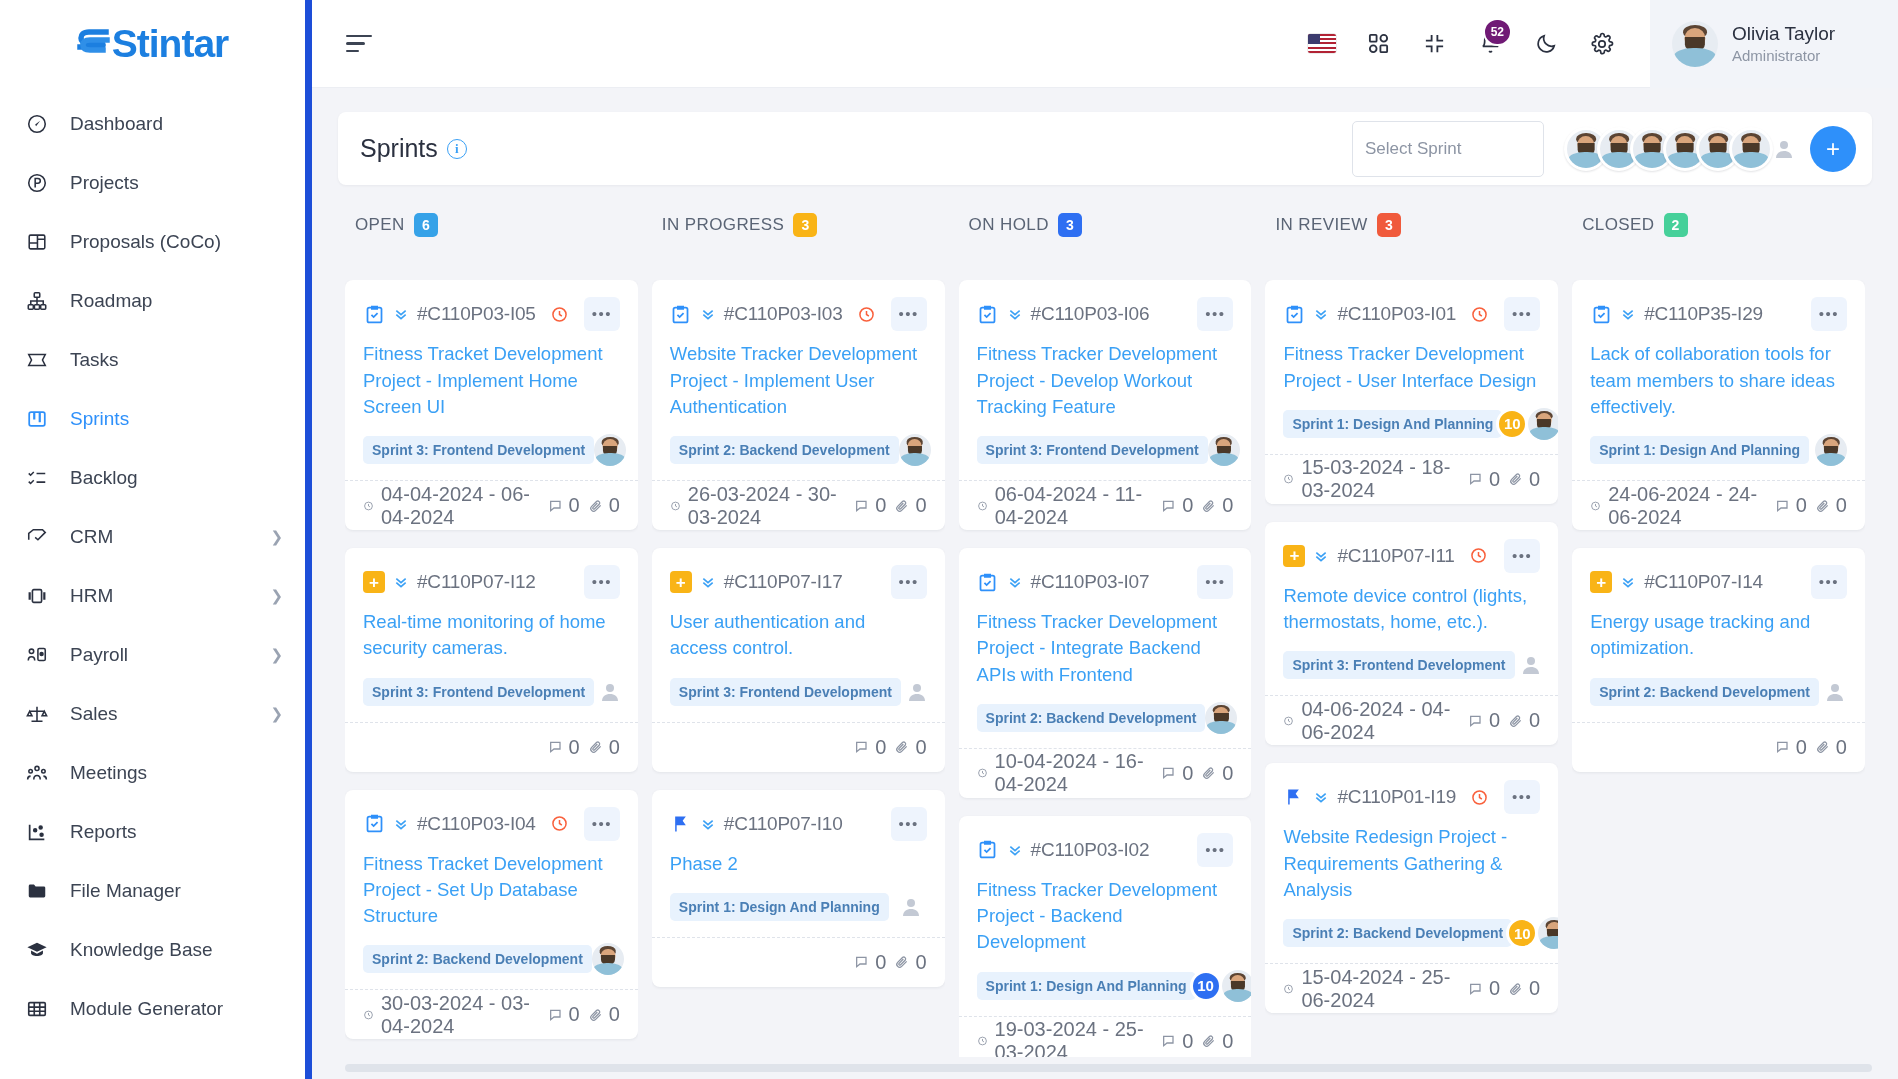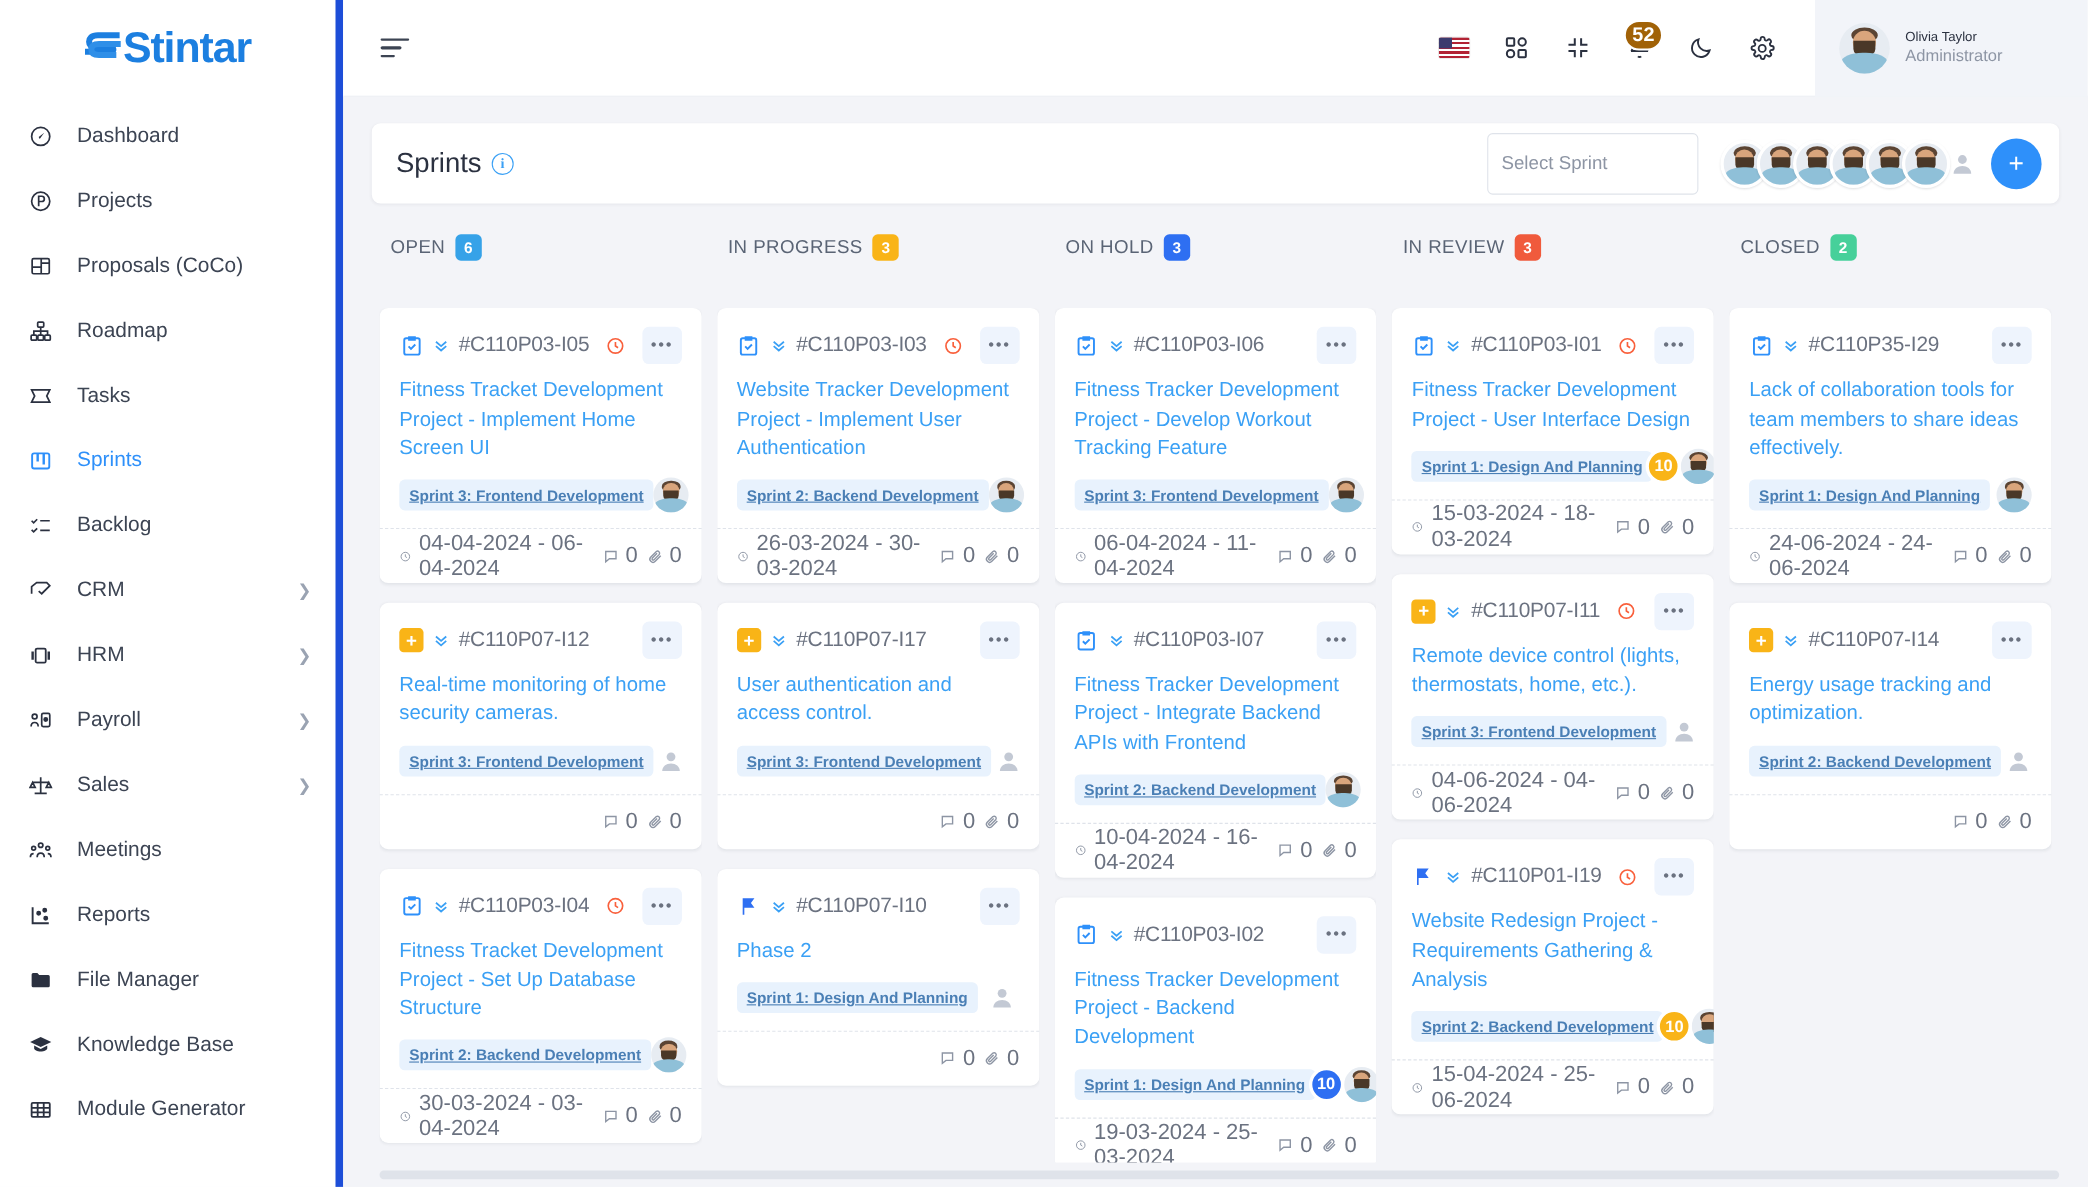--- a/index.html
+++ b/index.html
@@ -61,41 +61,41 @@
   }
   .flag {
     width: 28px; height: 19px; border-radius: 2px; overflow: hidden; position: relative;
     background: #ffffff; box-shadow: 0 0 0 0.5px rgba(0,0,0,.15);
   }
   .flag .stripes { position:absolute; inset:0;
     background: repeating-linear-gradient(#b22234 0 2.1px, #ffffff 2.1px 4.2px); }
   .flag .canton { position:absolute; left:0; top:0; width: 12px; height: 10px; background:#3c3b6e; }
   .badge {
     position: absolute; top: 2px; right: 6px; min-width: 28px; height: 28px;
-    background: #a16207; color: #fff; border-radius: 14px; font-size: 18px; font-weight: 600;
+    background: #701a75; color: #fff; border-radius: 14px; font-size: 12px; font-weight: 600;
     display: flex; align-items: center; justify-content: center; padding: 0 6px;
     border: 2px solid #fff;
   }
   .profile {
     display: flex; align-items: center; gap: 14px; height: 88px;
     padding: 0 30px 0 22px; background: #f2f4f9; margin-left: 20px; min-width: 248px;
     cursor: pointer;
   }
   .avatar-img {
     border-radius: 50%; background: #e7ecf2; overflow: hidden; position: relative; flex: none;
   }
   .avatar-img .head { position:absolute; left:50%; top:16%; transform:translateX(-50%);
     width:46%; height:46%; border-radius:50%; background:#d9a57c; }
   .avatar-img .hair { position:absolute; left:50%; top:9%; transform:translateX(-50%);
     width:52%; height:30%; border-radius:50% 50% 40% 40%; background:#5b4433; }
   .avatar-img .beard { position:absolute; left:50%; top:36%; transform:translateX(-50%);
     width:44%; height:33%; border-radius:0 0 50% 50%; background:#4a3828; }
   .avatar-img .body { position:absolute; left:50%; bottom:0; transform:translateX(-50%);
     width:92%; height:40%; border-radius:46% 46% 0 0; background:#8fc0d8; }
-  .profile-name { font-size: 12px; color: #2b3140; font-weight: 500; line-height: 1.25; }
+  .profile-name { font-size: 19px; color: #2b3140; font-weight: 500; line-height: 1.25; text-align: right; }
   .profile-role { font-size: 15px; color: #8d95a4; line-height: 1.3; }
 
   
   .content { flex: 1 1 auto; padding: 24px 0 0 0; overflow: hidden; display:flex; flex-direction:column; }
 
   .sprint-bar {
     margin: 0 26px; background: #fff; border-radius: 8px; height: 74px;
     display: flex; align-items: center; padding: 0 16px 0 22px;
     box-shadow: 0 1px 3px rgba(16,24,40,.05);
   }
@@ -147,21 +147,21 @@
   .clock-red { color: #f9603c; margin-left: 6px; display: flex; align-items: center; }
   .dots {
     margin-left: auto; width: 36px; height: 34px; border-radius: 6px; background: #eef4fd;
     display: flex; align-items: center; justify-content: center; color: #6b7280; letter-spacing: 1.5px;
     font-size: 15px; cursor: pointer; line-height: 0;
   }
   .card-title { color: #3aa0f5; font-size: 18.5px; line-height: 1.42; margin-top: 10px; font-weight: 400; cursor:pointer;}
   .card-meta { display: flex; align-items: center; margin-top: 14px; padding-bottom: 14px; position: relative; }
   .sprint-chip {
     background: #e8f2fd; color: #4a7fb5; font-size: 14px; font-weight: 700; border-radius: 5px;
-    padding: 6px 9px; white-space: nowrap; text-decoration: underline;
+    padding: 6px 9px; white-space: nowrap;
   }
   .count-bubble {
     width: 32px; height: 32px; border-radius: 50%; color: #fff; font-size: 15px; font-weight: 700;
     display: flex; align-items: center; justify-content: center; border: 3px solid #fff;
     margin-left: -6px; position: relative; z-index: 2; flex:none;
   }
   .meta-right { margin-left: auto; display: flex; align-items: center; }
   .assignee { width: 32px; height: 32px; flex: none; }
   .assignee-none { width: 32px; height: 32px; display:flex; align-items:center; justify-content:center; color: #c3c9d4; }
   .card-foot {

